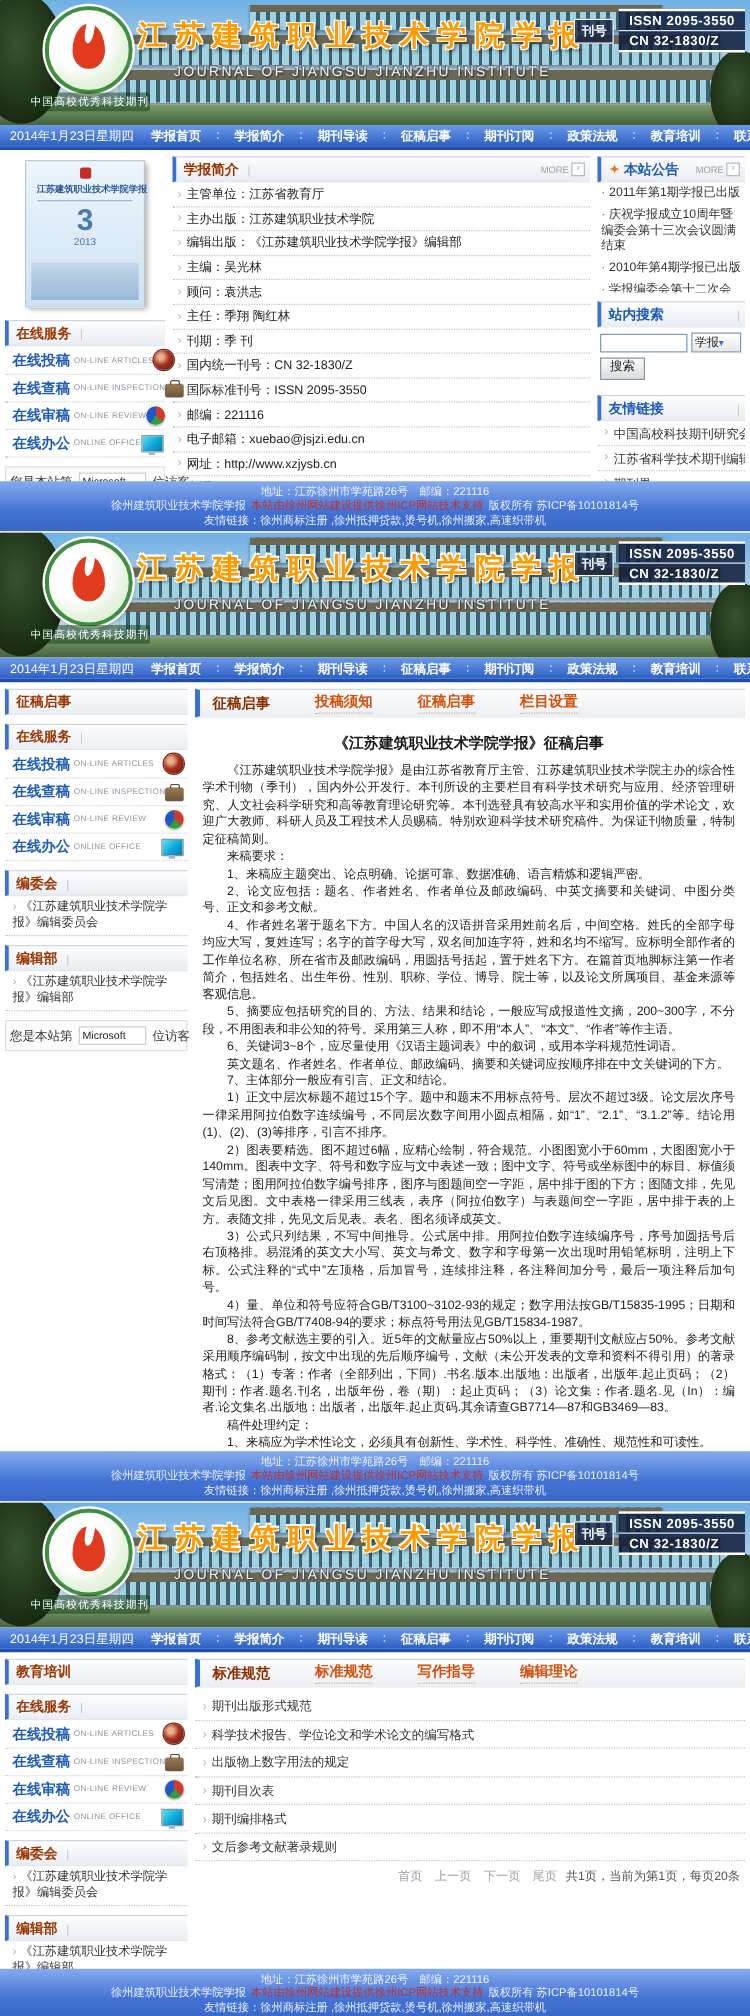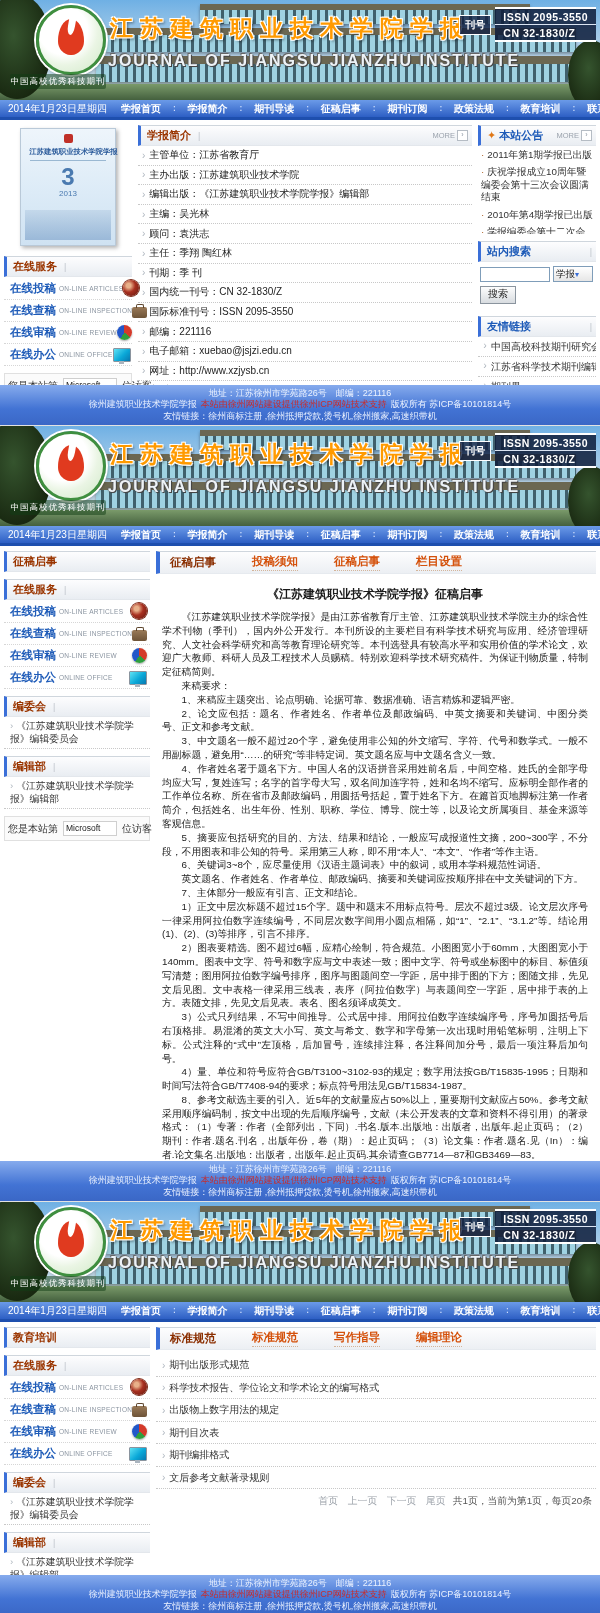--- a/index.html
+++ b/index.html
@@ -20,31 +20,31 @@
   .s1{right:70px;top:4px;width:330px;height:20px;}
   .s2{right:24px;top:28px;width:470px;height:24px;}
   .s3{left:96px;top:56px;right:0;height:26px;}
   .ground{position:absolute;left:0;right:0;bottom:0;height:16px;background:linear-gradient(180deg,#7a9a6a,#44603e);}
   .tree{position:absolute;border-radius:50%;background:radial-gradient(ellipse at 45% 40%,#35542e,#17260f 75%);}
   .t1{left:-18px;top:-6px;width:70px;height:105px;}
   .t2{right:-14px;top:40px;width:46px;height:70px;}
   .hdr-title{position:absolute;left:108px;right:128px;top:13px;text-align:center;white-space:nowrap;
        font-size:23px;font-weight:bold;color:#ff9a00;letter-spacing:7px;
        text-shadow:-1px -1px 0 #fff,1px -1px 0 #fff,-1px 1px 0 #fff,1px 1px 0 #fff,2px 2px 3px rgba(0,0,0,.55);}
-  .hdr-sub{position:absolute;left:108px;right:128px;top:52px;text-align:right;white-space:nowrap;
-       font-size:16px;font-weight:bold;color:#edf2f6;letter-spacing:2px;
+  .hdr-sub{position:absolute;left:108px;right:128px;top:52px;text-align:center;white-space:nowrap;
+       font-size:11px;font-weight:normal;color:#edf2f6;letter-spacing:2px;
        text-shadow:1px 1px 0 #444,-1px -1px 0 #666,0 0 2px #333;}
   .logo{position:absolute;left:36px;top:5px;width:64px;height:64px;border-radius:50%;
        background:radial-gradient(circle at 38% 35%,#ffffff 0 42%,#eaf5e4 60%,#cfe8c6 100%);
        border:3px solid #3f8f3f;box-shadow:0 0 0 2px #fff,1px 2px 4px rgba(0,0,0,.4);}
   .logo::before{content:"";position:absolute;left:19px;top:11px;width:26px;height:36px;background:#e03a1f;
        border-radius:50% 50% 48% 48%/62% 62% 40% 40%;}
   .logo::after{content:"";position:absolute;left:29px;top:9px;width:7px;height:18px;background:#fff;
        transform:rotate(10deg);border-radius:0 0 50% 50%;}
-  .badge{position:absolute;left:10px;top:74px;width:96px;text-align:center;font-size:8.5px;color:#fff;
+  .badge{position:absolute;left:24px;top:74px;width:96px;text-align:center;font-size:8.5px;color:#fff;
        background:rgba(15,60,20,.5);padding:1.5px 0;border-radius:2px;letter-spacing:1px;}
   .kanhao{position:absolute;right:4px;top:7px;display:flex;align-items:center;}
   .kh-tab{border:1px solid #fff;color:#fff;font-size:10px;font-weight:bold;padding:2px 5px;
        background:rgba(18,32,66,.8);margin-right:4px;}
   .kh-nums{border-top:2px solid #fff;border-bottom:2px solid #fff;background:rgba(14,28,58,.85);}
   .kh-nums div{font-size:10.5px;font-weight:bold;color:#fff;padding:1.5px 8px;letter-spacing:.5px;}
   .kh-nums div:first-child{border-bottom:1px solid #dbe4f2;}
 
   
   .navbar{height:17px;flex:none;display:flex;align-items:center;color:#fff;
@@ -430,21 +430,20 @@
         <span class="tab">投稿须知</span>
         <span class="tab">征稿启事</span>
         <span class="tab">栏目设置</span>
       </div>
       <div class="article">
         <div class="a-title">《江苏建筑职业技术学院学报》征稿启事</div>
         <p class="a-p">《江苏建筑职业技术学院学报》是由江苏省教育厅主管、江苏建筑职业技术学院主办的综合性学术刊物（季刊），国内外公开发行。本刊所设的主要栏目有科学技术研究与应用、经济管理研究、人文社会科学研究和高等教育理论研究等。本刊选登具有较高水平和实用价值的学术论文，欢迎广大教师、科研人员及工程技术人员赐稿。特别欢迎科学技术研究稿件。为保证刊物质量，特制定征稿简则。</p>
         <p class="a-p">来稿要求：</p>
         <p class="a-p">1、来稿应主题突出、论点明确、论据可靠、数据准确、语言精炼和逻辑严密。</p>
         <p class="a-p">2、论文应包括：题名、作者姓名、作者单位及邮政编码、中英文摘要和关键词、中图分类号、正文和参考文献。</p>
-        <p class="a-p">3、中文题名一般不超过20个字，避免使用非公知的外文缩写、字符、代号和数学式。一般不用副标题，避免用“……的研究”等非特定词。英文题名应与中文题名含义一致。</p>
         <p class="a-p">4、作者姓名署于题名下方。中国人名的汉语拼音采用姓前名后，中间空格。姓氏的全部字母均应大写，复姓连写；名字的首字母大写，双名间加连字符，姓和名均不缩写。应标明全部作者的工作单位名称、所在省市及邮政编码，用圆括号括起，置于姓名下方。在篇首页地脚标注第一作者简介，包括姓名、出生年份、性别、职称、学位、博导、院士等，以及论文所属项目、基金来源等客观信息。</p>
         <p class="a-p">5、摘要应包括研究的目的、方法、结果和结论，一般应写成报道性文摘，200~300字，不分段，不用图表和非公知的符号。采用第三人称，即不用“本人”、“本文”、“作者”等作主语。</p>
         <p class="a-p">6、关键词3~8个，应尽量使用《汉语主题词表》中的叙词，或用本学科规范性词语。</p>
         <p class="a-p">英文题名、作者姓名、作者单位、邮政编码、摘要和关键词应按顺序排在中文关键词的下方。</p>
         <p class="a-p">7、主体部分一般应有引言、正文和结论。</p>
         <p class="a-p">1）正文中层次标题不超过15个字。题中和题末不用标点符号。层次不超过3级。论文层次序号一律采用阿拉伯数字连续编号，不同层次数字间用小圆点相隔，如“1”、“2.1”、“3.1.2”等。结论用(1)、(2)、(3)等排序，引言不排序。</p>
         <p class="a-p">2）图表要精选。图不超过6幅，应精心绘制，符合规范。小图图宽小于60mm，大图图宽小于140mm。图表中文字、符号和数字应与文中表述一致；图中文字、符号或坐标图中的标目、标值须写清楚；图用阿拉伯数字编号排序，图序与图题间空一字距，居中排于图的下方；图随文排，先见文后见图。文中表格一律采用三线表，表序（阿拉伯数字）与表题间空一字距，居中排于表的上方。表随文排，先见文后见表。表名、图名须译成英文。</p>
         <p class="a-p">3）公式只列结果，不写中间推导。公式居中排。用阿拉伯数字连续编序号，序号加圆括号后右顶格排。易混淆的英文大小写、英文与希文、数字和字母第一次出现时用铅笔标明，注明上下标。公式注释的“式中”左顶格，后加冒号，连续排注释，各注释间加分号，最后一项注释后加句号。</p>
         <p class="a-p">4）量、单位和符号应符合GB/T3100~3102-93的规定；数字用法按GB/T15835-1995；日期和时间写法符合GB/T7408-94的要求；标点符号用法见GB/T15834-1987。</p>
         <p class="a-p">8、参考文献选主要的引入。近5年的文献量应占50%以上，重要期刊文献应占50%。参考文献采用顺序编码制，按文中出现的先后顺序编号，文献（未公开发表的文章和资料不得引用）的著录格式：（1）专著：作者（全部列出，下同）.书名.版本.出版地：出版者，出版年.起止页码；（2）期刊：作者.题名.刊名，出版年份，卷（期）：起止页码；（3）论文集：作者.题名.见（In）：编者.论文集名.出版地：出版者，出版年.起止页码.其余请查GB7714—87和GB3469—83。</p>

